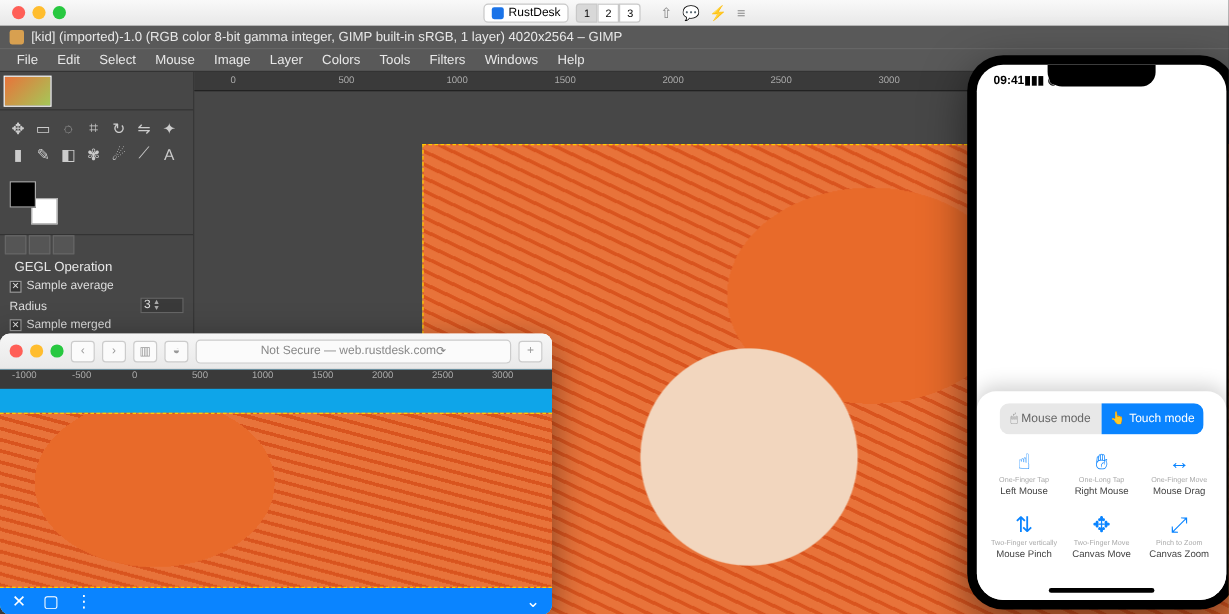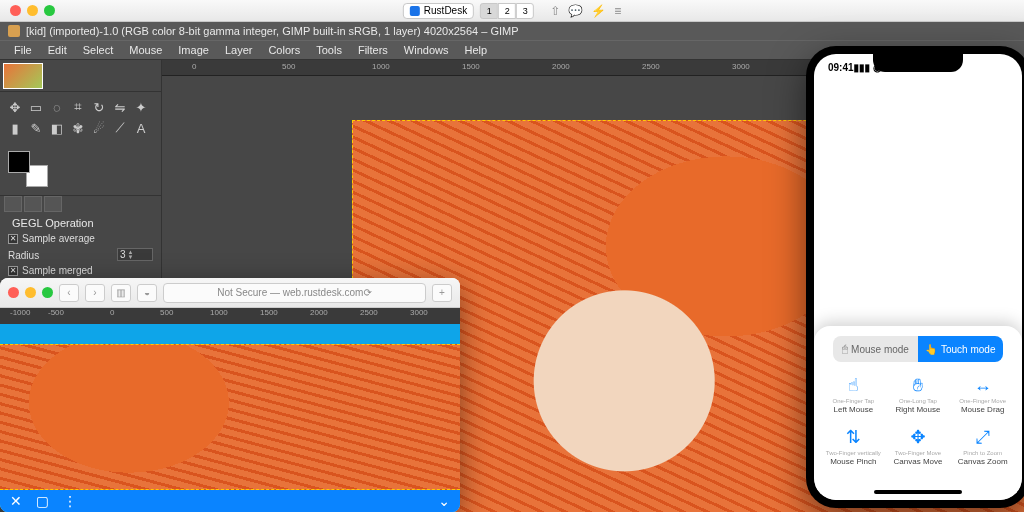--- a/index.html
+++ b/index.html
@@ -295,21 +295,21 @@
     <div class="nav-btn">◒</div>
     <div class="url">
       <span>Not Secure — web.rustdesk.com</span>
       <span>⟳</span>
     </div>
     <div class="nav-btn">+</div>
   </div>
   <div class="safari-body">
     <div class="safari-ruler">
       <span class="tick" style="position:absolute;left:10px">-1000</span>
-      <span class="tick" style="position:absolute;left:48px">-500</span>
+      <span class="tick" style="position:absolute;left:60px">-500</span>
       <span class="tick" style="position:absolute;left:110px">0</span>
       <span class="tick" style="position:absolute;left:160px">500</span>
       <span class="tick" style="position:absolute;left:210px">1000</span>
       <span class="tick" style="position:absolute;left:260px">1500</span>
       <span class="tick" style="position:absolute;left:310px">2000</span>
       <span class="tick" style="position:absolute;left:360px">2500</span>
       <span class="tick" style="position:absolute;left:410px">3000</span>
     </div>
     <div class="safari-art"></div>
     <div class="safari-bottom">

